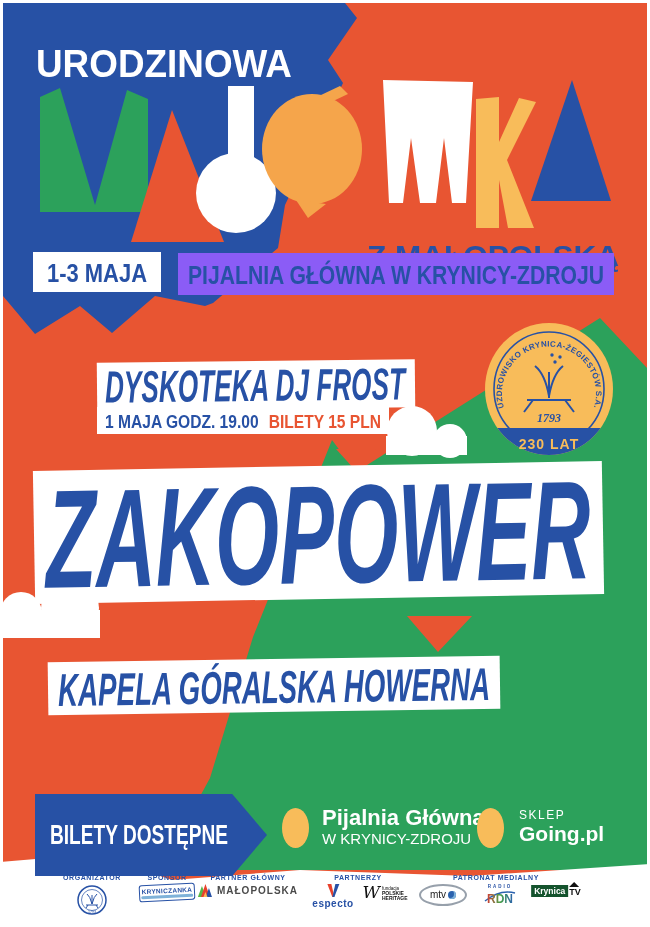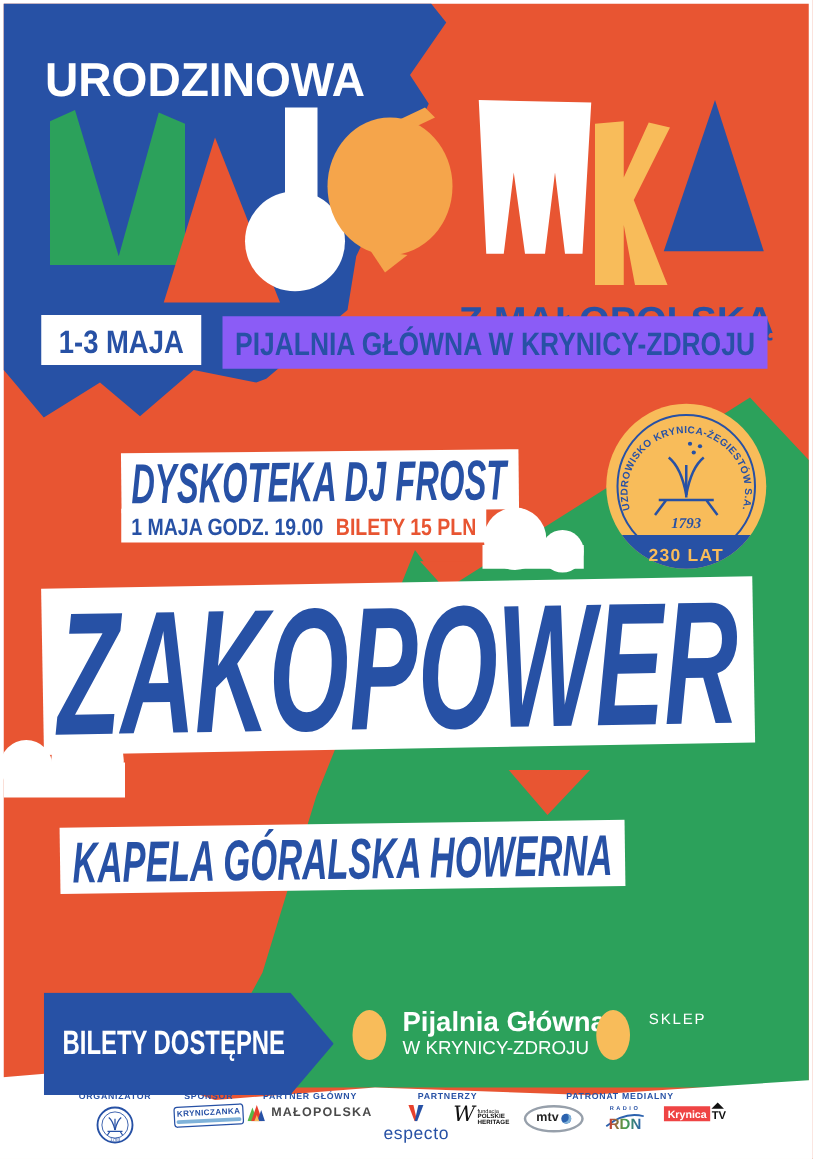--- a/index.html
+++ b/index.html
@@ -41,35 +41,35 @@
           color:#2751A5;letter-spacing:.6px;white-space:nowrap;}
   .flogo{top:884px;transform:translateX(-50%);}
   .sealmini{width:32px;height:32px;}
   .kryn{width:52px;border:1px solid #2751A5;border-radius:3px;background:#fff;
         transform:translateX(-50%) rotate(-3deg);padding:2px 1px;text-align:center;}
   .kryn .t{font-size:6.5px;font-weight:bold;color:#2751A5;letter-spacing:.3px;white-space:nowrap;}
   .kryn .bar{height:3px;background:#7fb2d9;margin-top:1px;border-radius:2px;}
   .malo{display:flex;align-items:center;gap:4px;}
   .malo .t{font-size:10px;font-weight:bold;color:#4a4a4a;letter-spacing:1px;white-space:nowrap;}
   .espe{display:flex;flex-direction:column;align-items:center;gap:1px;}
-  .espe .t{font-size:14px;font-weight:normal;color:#2751A5;letter-spacing:.5px;}
+  .espe .t{font-size:10px;font-weight:bold;color:#2751A5;letter-spacing:.5px;}
   .heri{display:flex;align-items:flex-end;gap:2px;color:#111;}
   .heri .mark{font-family:"DejaVu Serif",serif;font-style:italic;font-size:17px;line-height:17px;}
   .heri .lines{display:flex;flex-direction:column;line-height:5px;}
   .heri .f{font-size:4.5px;}
   .heri .b{font-size:5px;font-weight:bold;}
   .mtv{display:flex;align-items:center;justify-content:center;gap:2px;width:44px;height:18px;
        border:2px solid #97a0ab;border-radius:50%;background:#fff;}
-  .mtv .t{font-size:10px;font-weight:bold;color:#222;line-height:10px;}
+  .mtv .t{font-size:10px;font-weight:normal;color:#222;line-height:10px;}
   .mtv .globe{width:8px;height:8px;border-radius:50%;background:#2b62ae;
               box-shadow:inset -2px -1px 0 #7fb2d9;}
   .rdn{display:flex;flex-direction:column;align-items:center;position:relative;}
   .rdn .radio{font-size:4.5px;letter-spacing:2px;color:#2751A5;font-weight:bold;}
   .krytv{display:flex;align-items:flex-end;gap:1px;}
-  .krytv .red{background:#ef4444;color:#fff;font-size:8.5px;font-weight:bold;
+  .krytv .red{background:#14532d;color:#fff;font-size:8.5px;font-weight:bold;
               padding:1px 3px;line-height:10px;}
   .krytv .tv{position:relative;font-size:9px;font-weight:bold;color:#111;line-height:10px;padding-top:3px;}
   .krytv .roof{position:absolute;top:-2px;left:0;width:0;height:0;
                border-left:5px solid transparent;border-right:5px solid transparent;
                border-bottom:5px solid #111;}
 </style>
 </head>
 <body>
 
 <div class="poster">
@@ -208,20 +208,21 @@
   </div>
 
   <div class="abs dot dot1"></div>
   <div class="abs outlet outlet1">
     <div class="l1b">Pijalnia Główna</div>
     <div class="l2r">W KRYNICY-ZDROJU</div>
   </div>
   <div class="abs dot dot2"></div>
   <div class="abs outlet outlet2">
     <div class="l1s">SKLEP</div>
+    <div class="l2b">Going.pl</div>
   </div>
 
   <span class="abs flabel" style="left:92px">ORGANIZATOR</span>
   <span class="abs flabel" style="left:167px">SPONSOR</span>
   <span class="abs flabel" style="left:248px">PARTNER GŁÓWNY</span>
   <span class="abs flabel" style="left:358px">PARTNERZY</span>
   <span class="abs flabel" style="left:496px">PATRONAT MEDIALNY</span>
 
   <div class="abs flogo" style="left:92px">
     <svg class="sealmini" viewBox="0 0 32 32">

